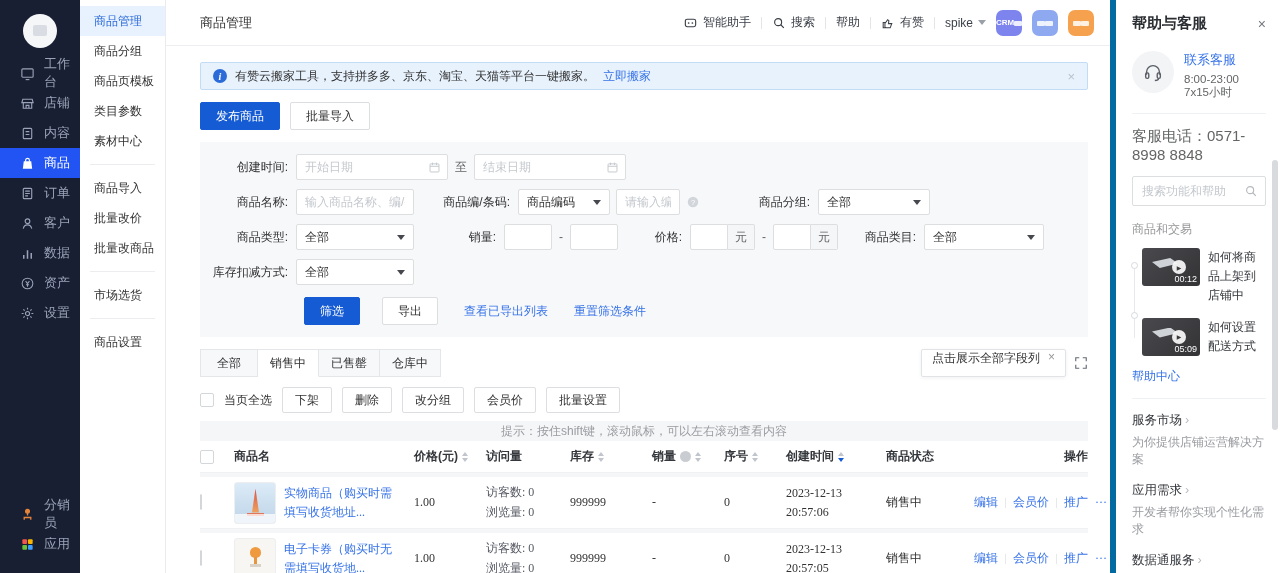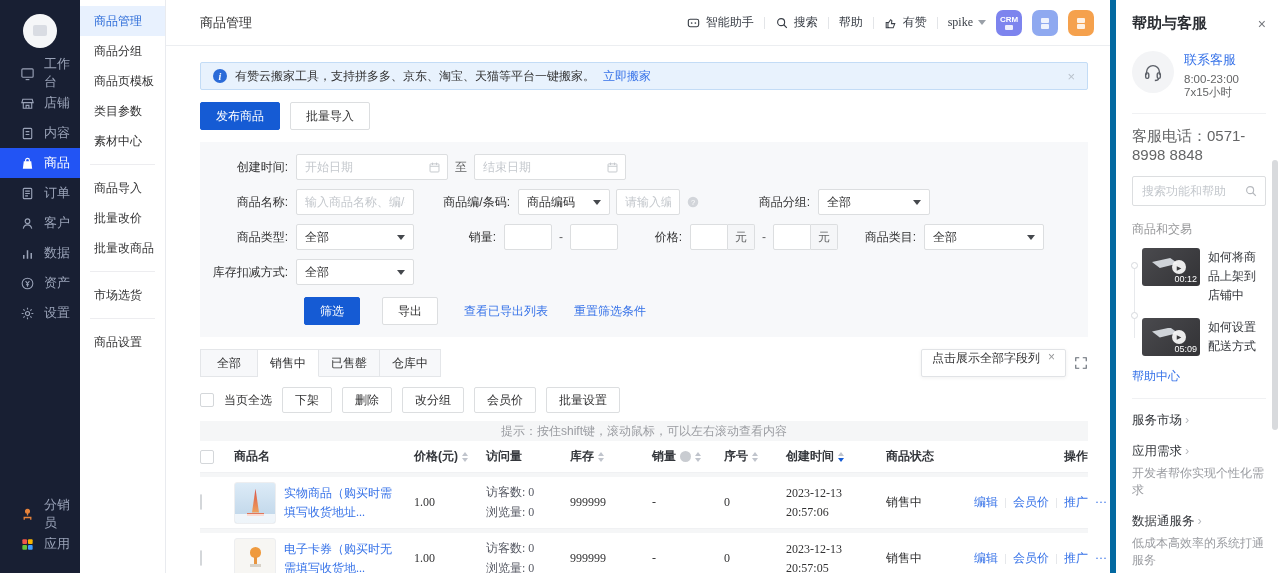--- a/index.html
+++ b/index.html
@@ -21,24 +21,24 @@
   .submenu { width:86px; background:#fff; border-right:1px solid #e9ebef; flex-shrink:0; padding-top:6px; }
   .sm-item { height:30px; line-height:30px; padding-left:14px; color:#323233; cursor:pointer; white-space:nowrap; }
   .sm-item.active { background:#e8f1fe; color:#2b6bd8; }
   .sm-div { border-top:1px solid #ededf0; margin:8px 10px; }
 
   
   .main { flex:1; min-width:0; display:flex; flex-direction:column; background:#fff; }
   .topbar { height:46px; border-bottom:1px solid #eceef1; display:flex; align-items:center; padding:0 16px 0 34px; flex-shrink:0; }
   .tb-title { font-size:13px; color:#323233; }
   .tb-right { margin-left:auto; display:flex; align-items:center; gap:10px; color:#323233; }
-  .tb-link { display:flex; align-items:center; gap:5px; cursor:pointer; color:#3a3f47;font-family:Liberation Serif, serif; }
+  .tb-link { display:flex; align-items:center; gap:5px; cursor:pointer; color:#3a3f47; }
   .tb-sep { width:1px; height:12px; background:#e3e5e8; }
   .tb-caret { width:0; height:0; border:4px solid transparent; border-top:5px solid #9aa0a8; margin-top:4px; }
-  .badge { width:26px; height:26px; border-radius:7px; display:flex; flex-direction:column; align-items:center; justify-content:center; color:#fff; font-size:8px; font-weight:bold; cursor:pointer; }
+  .badge { width:26px; height:26px; border-radius:7px; display:flex; flex-direction:row; align-items:center; justify-content:center; color:#fff; font-size:8px; font-weight:bold; cursor:pointer; }
   .badge .dot { width:8px; height:5px; background:rgba(255,255,255,.85); border-radius:1px; margin-top:1px; }
   .b1 { background:#7d84ee; } .b2 { background:#8fa9f0; } .b3 { background:#f5a14d; }
 
   .content { padding:16px 22px 0 34px; flex:1; overflow:hidden; }
 
   
   .banner { height:28px; background:#e8f2fd; border:1px solid #c3dcf6; border-radius:2px; display:flex; align-items:center; padding:0 12px; gap:8px; }
   .info-i { width:14px; height:14px; border-radius:50%; background:#2b6bd8; color:#fff; font-size:10px; font-weight:bold; display:flex; align-items:center; justify-content:center; font-family:"Liberation Serif",serif; font-style:italic; }
   .banner a, .lnk { color:#3672e8; text-decoration:none; cursor:pointer; }
   .banner-x { margin-left:auto; color:#b9c2cc; cursor:pointer; font-size:13px; }
@@ -607,20 +607,21 @@
       </div>
     </div>
     <a class="lnk">帮助中心</a>
     <div class="hp-div"></div>
     <div class="hp-svc">
       <div class="svc">
         <span class="svc-t">
             <span>服务市场</span>
             <span class="chev">›</span>
           </span>
+        <div class="svc-d">为你提供店铺运营解决方案</div>
       </div>
       <div class="svc">
         <span class="svc-t">
             <span>应用需求</span>
             <span class="chev">›</span>
           </span>
         <div class="svc-d">开发者帮你实现个性化需求</div>
       </div>
       <div class="svc">
         <span class="svc-t">

